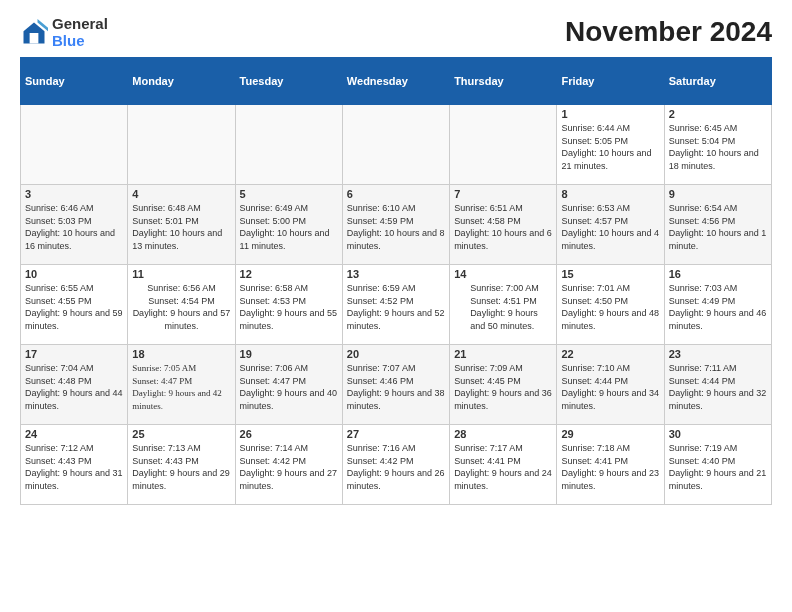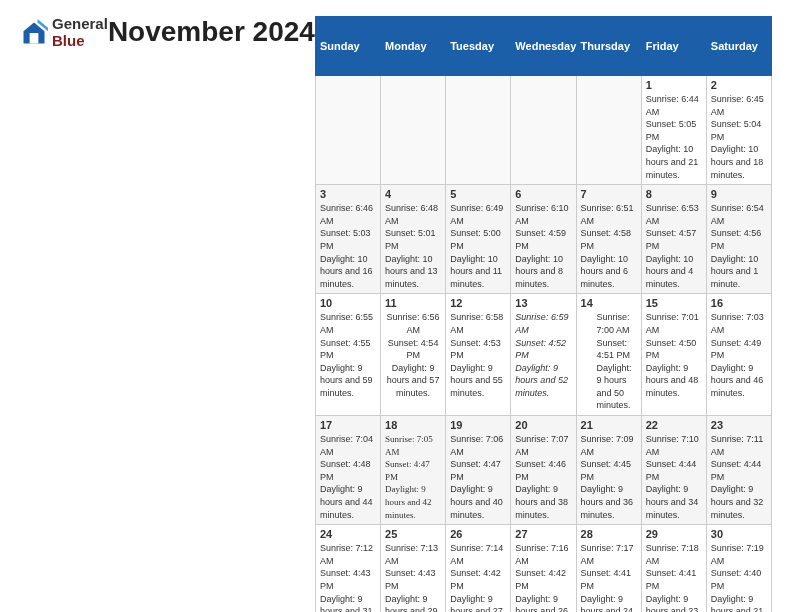--- a/index.html
+++ b/index.html
@@ -8,20 +8,21 @@
       background: #fff;
       width: 792px;
       height: 612px;
       overflow: hidden;
     }
     .page {
       width: 792px;
       height: 456px;
       padding: 16px 20px 12px 20px;
       display: flex;
+      flex-direction: column;
     }
     .header {
       display: flex;
       justify-content: space-between;
       align-items: flex-start;
       margin-bottom: 8px;
     }
     .logo {
       display: flex;
       align-items: center;
@@ -32,21 +33,21 @@
       line-height: 1.1;
     }
     .logo-general {
       font-size: 15px;
       font-weight: bold;
       color: #333;
     }
     .logo-blue {
       font-size: 15px;
       font-weight: bold;
-      color: #7f1d1d;
+      color: #3b82f6;
     }
     .logo-icon {
       width: 28px;
       height: 28px;
       margin-right: 4px;
     }
     .title-section {
       text-align: left;
     }
     .month-title {
@@ -63,21 +64,21 @@
       border: 1px solid #ccc;
       border-collapse: collapse;
       width: 100%;
       table-layout: fixed;
     }
     .calendar th {
       background-color: #1a5fa8;
       color: white;
       font-size: 11px;
       font-weight: bold;
-      padding: 23px 4px;
+      padding: 17px 4px;
       text-align: left;
       border: 1px solid #1a5fa8;
     }
     .calendar td {
       vertical-align: top;
       padding: 3px 4px;
       font-size: 9.2px;
       border: 1px solid #ccc;
       height: 80px;
       color: #333;
@@ -212,21 +213,21 @@
 Daylight: 9 hours and 57 minutes.</div>
           </td>
           <td>
             <span class="day-num">12</span>
             <div class="day-info" style="white-space: pre-line;">Sunrise: 6:58 AM
 Sunset: 4:53 PM
 Daylight: 9 hours and 55 minutes.</div>
           </td>
           <td>
             <span class="day-num">13</span>
-            <div class="day-info" style="white-space: pre-line; font-style: italic;">Sunrise: 6:59 AM
+            <div class="day-info" style="white-space: pre-line;">Sunrise: 6:59 AM
 Sunset: 4:52 PM
 Daylight: 9 hours and 52 minutes.</div>
           </td>
           <td>
             <span class="day-num">14</span>
             <div class="day-info" style="white-space: pre-line; margin-left: 16px;">Sunrise: 7:00 AM
 Sunset: 4:51 PM
 Daylight: 9 hours and 50 minutes.</div>
           </td>
           <td>

